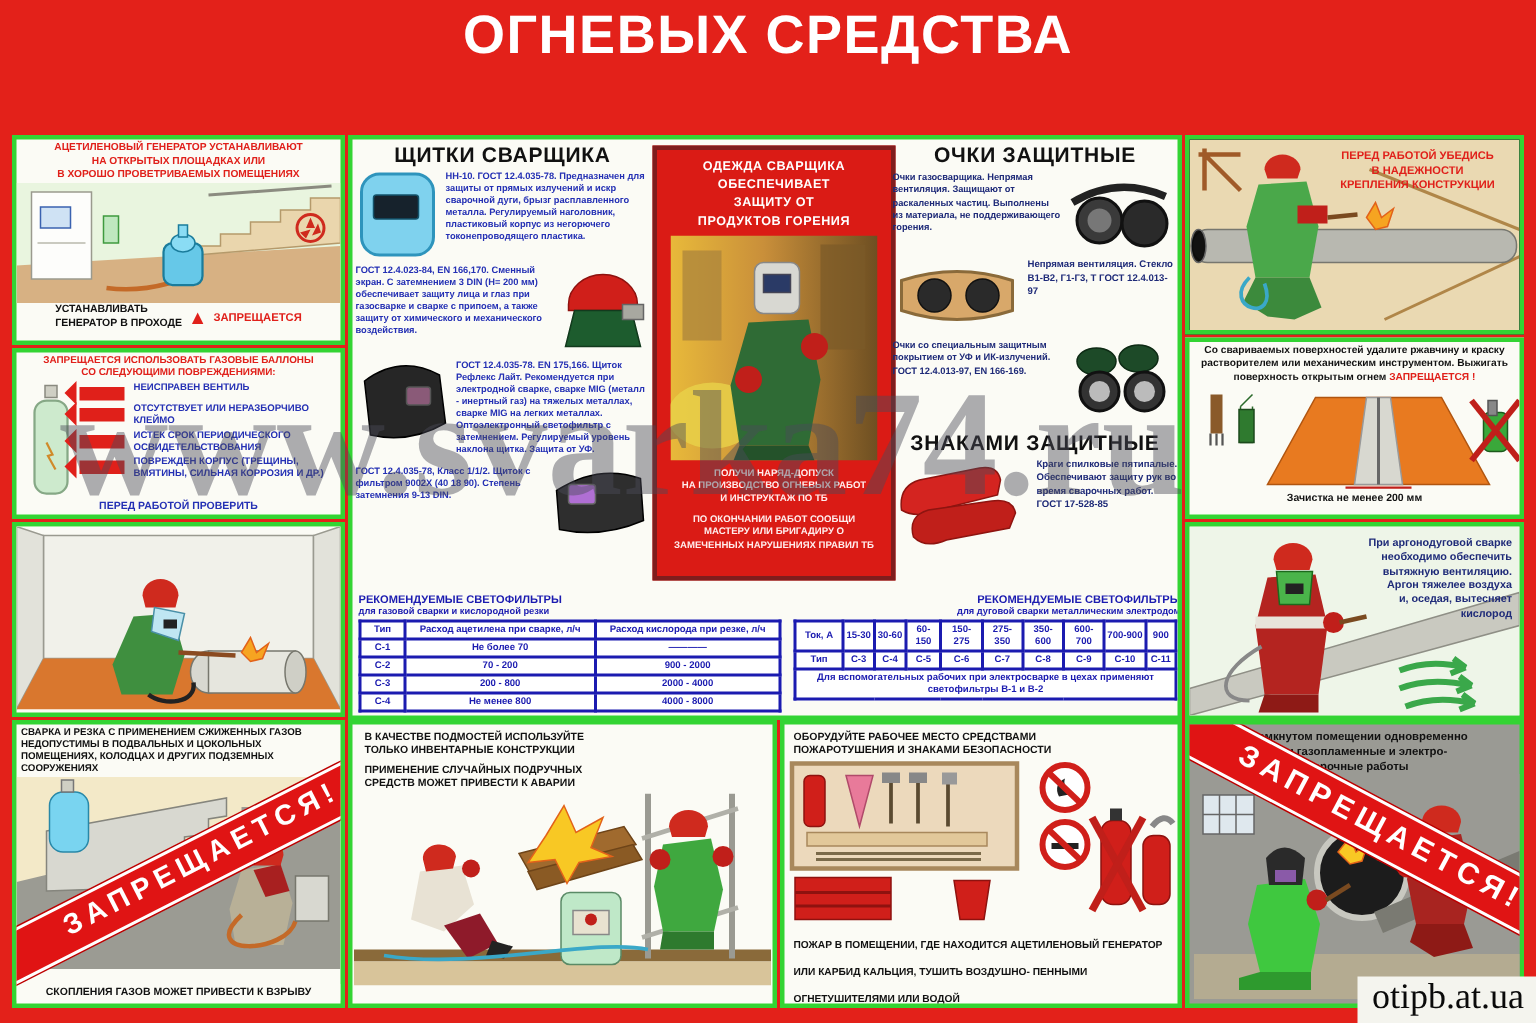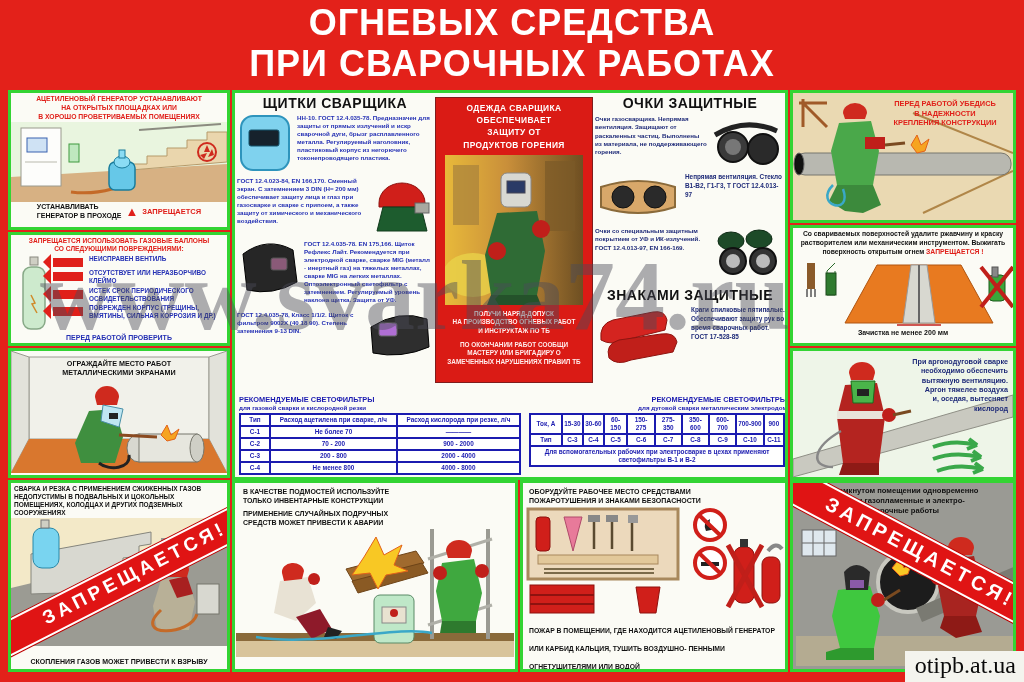--- a/index.html
+++ b/index.html
@@ -36,21 +36,20 @@
   #credit{position:absolute;right:0;bottom:0;background:#f4f4ee;color:#0a0a0a;z-index:10;
           font-family:"Liberation Serif",serif;font-weight:normal;font-size:24px;padding:1px 8px 3px 10px;}
 </style>
 </head>
 <body>
 
 <div id="poster">
 
   <div id="title">
     <div>ОГНЕВЫХ СРЕДСТВА</div>
-    <div>ПРИ СВАРОЧНЫХ РАБОТАХ</div>
   </div>
 
   <div id="watermark">www.svarka74.ru</div>
 
   <div class="panel" style="left:8px;top:90px;width:222px;height:140px;">
     <div class="hdr-red prl" style="font-size:6.8px;line-height:1.3;padding-top:2px;">АЦЕТИЛЕНОВЫЙ ГЕНЕРАТОР УСТАНАВЛИВАЮТ
 НА ОТКРЫТЫХ ПЛОЩАДКАХ ИЛИ
 В ХОРОШО ПРОВЕТРИВАЕМЫХ ПОМЕЩЕНИЯХ</div>
     <svg width="216" height="80" viewBox="0 0 216 80" style="display:block;margin:1px auto 0;">
       <rect x="0" y="0" width="216" height="80" fill="#e9f5df"></rect>
@@ -124,22 +123,20 @@
       <g>
         <polygon points="78,60 104,58 112,86 104,112 70,112 64,92" fill="#3f8f3f"></polygon>
         <path d="M84,46 a12,11 0 0 1 24,0 l-2,8 -20,0 Z" fill="#cf2a1e"></path>
         <polygon points="92,54 112,58 108,76 90,70" fill="#bfe6f2" stroke="#4a90a8"></polygon>
         <rect x="98" y="62" width="9" height="6" fill="#222"></rect>
         <path d="M108,84 L146,86" stroke="#8a4a20" stroke-width="3" fill="none"></path>
         <path d="M88,112 C98,120 120,118 118,104" stroke="#222" stroke-width="3" fill="none"></path>
       </g>
       <rect x="30" y="10" width="160" height="22" fill="#f1f1ea" opacity="0"></rect>
     </svg>
-    <div class="hdr-blk prl" style="position:absolute;top:8px;left:0;width:100%;font-size:7.2px;line-height:1.25;">ОГРАЖДАЙТЕ МЕСТО РАБОТ
-МЕТАЛЛИЧЕСКИМИ ЭКРАНАМИ</div>
   </div>
 
   <div class="panel" style="left:8px;top:480px;width:222px;height:192px;">
     <div class="hdr-blk" style="font-size:6.5px;line-height:1.25;padding:2px 3px 0;text-align:left;">СВАРКА И РЕЗКА С ПРИМЕНЕНИЕМ СЖИЖЕННЫХ ГАЗОВ НЕДОПУСТИМЫ В ПОДВАЛЬНЫХ И ЦОКОЛЬНЫХ ПОМЕЩЕНИЯХ, КОЛОДЦАХ И ДРУГИХ ПОДЗЕМНЫХ СООРУЖЕНИЯХ</div>
     <svg width="216" height="128" viewBox="0 0 216 128" style="display:block;margin:0 auto;">
       <rect x="0" y="0" width="216" height="128" fill="#9b9b93"></rect>
       <polygon points="0,0 216,0 216,20 150,20 150,34 0,70" fill="#f3e9c8"></polygon>
       <polygon points="20,36 140,14 140,26 128,28 128,38 112,40 112,50 96,52 96,62 78,64 78,74 20,76" fill="#d8d8d0" stroke="#85857d"></polygon>
       <rect x="22" y="10" width="26" height="40" rx="9" fill="#79d4f0" stroke="#2888a8"></rect>
       <rect x="30" y="2" width="8" height="8" fill="#cfcfc4" stroke="#777"></rect>
@@ -183,21 +180,21 @@
       </div>
       <div class="row" style="margin-top:6px;">
         <div class="t-blue" style="font-size:6.2px;line-height:1.3;flex:1;">ГОСТ 12.4.035-78, Класс 1/1/2. Щиток с фильтром 9002X (40 18 90). Степень затемнения 9-13 DIN.</div>
         <svg width="66" height="46" viewBox="0 0 66 46" style="flex:0 0 66px;margin-left:3px;">
           <path d="M4 16 Q32 -2 60 8 L62 36 Q34 48 6 42 Z" fill="#2e2e2e" stroke="#000"></path>
           <rect x="12" y="12" width="18" height="13" rx="2" fill="#b06fd4" stroke="#666"></rect>
         </svg>
       </div>
     </div>
 
-    <div style="position:absolute;left:200px;top:4px;width:156px;height:284px;background:#da1b15;border:1px solid #7f1d1d;">
+    <div style="position:absolute;left:200px;top:4px;width:156px;height:284px;background:#da1b15;border:3px solid #7f1d1d;">
       <div class="prl" style="color:#fff;font-weight:bold;font-size:8.4px;line-height:1.45;text-align:center;padding-top:4px;letter-spacing:.4px;">ОДЕЖДА СВАРЩИКА
 ОБЕСПЕЧИВАЕТ
 ЗАЩИТУ ОТ
 ПРОДУКТОВ ГОРЕНИЯ</div>
       <svg width="138" height="150" viewBox="0 0 138 150" style="display:block;margin:4px auto 0;">
         <defs>
           <linearGradient id="gph" x1="0" y1="0" x2="1" y2="0">
             <stop offset="0" stop-color="#e8b93a"></stop>
               <stop offset=".45" stop-color="#c98f3a"></stop>
               <stop offset="1" stop-color="#6e4f22"></stop>

